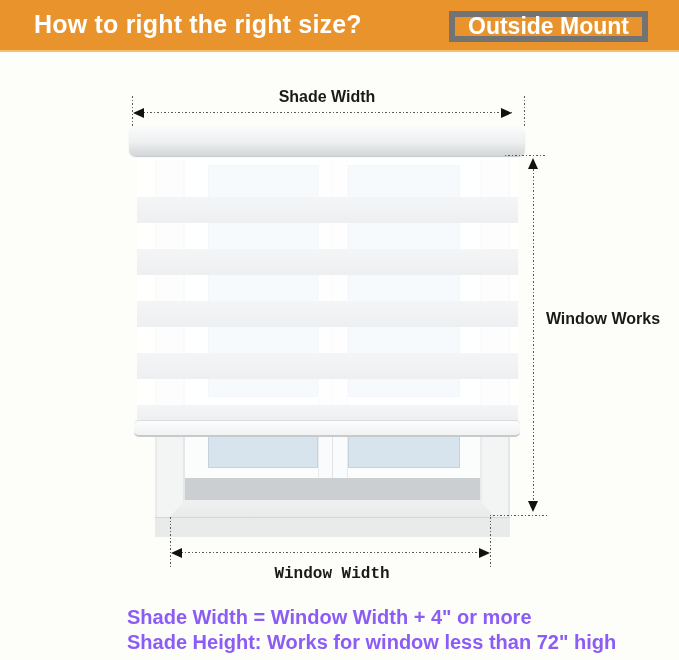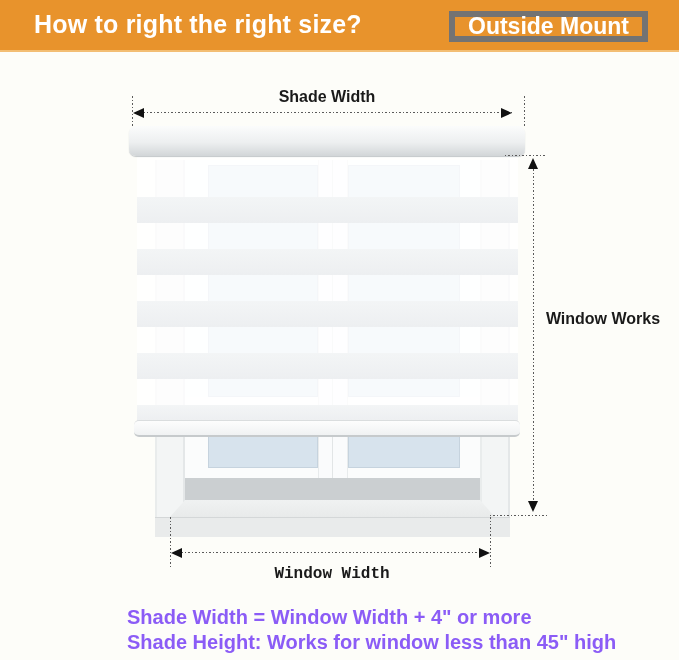--- a/index.html
+++ b/index.html
@@ -100,16 +100,16 @@
 
   <div class="dash-v" style="left:170px;top:517px;height:50px;"></div>
   <div class="dash-v" style="left:490px;top:517px;height:50px;"></div>
   <div class="dash-h" style="left:178px;top:552px;width:305px;"></div>
   <div class="tri tri-left" style="left:171px;top:548px;"></div>
   <div class="tri tri-right" style="left:479px;top:548px;"></div>
   <div class="dim-label" style="left:232px;top:565px;width:200px;font-family:Liberation Mono, monospace;">Window Width</div>
 
   <div class="notes">
     <div>Shade Width = Window Width + 4" or more</div>
-    <div>Shade Height: Works for window less than 45" high</div>
+    <div>Shade Height: Works for window less than 72" high</div>
   </div>
 
 </div>
 
 </body></html>

